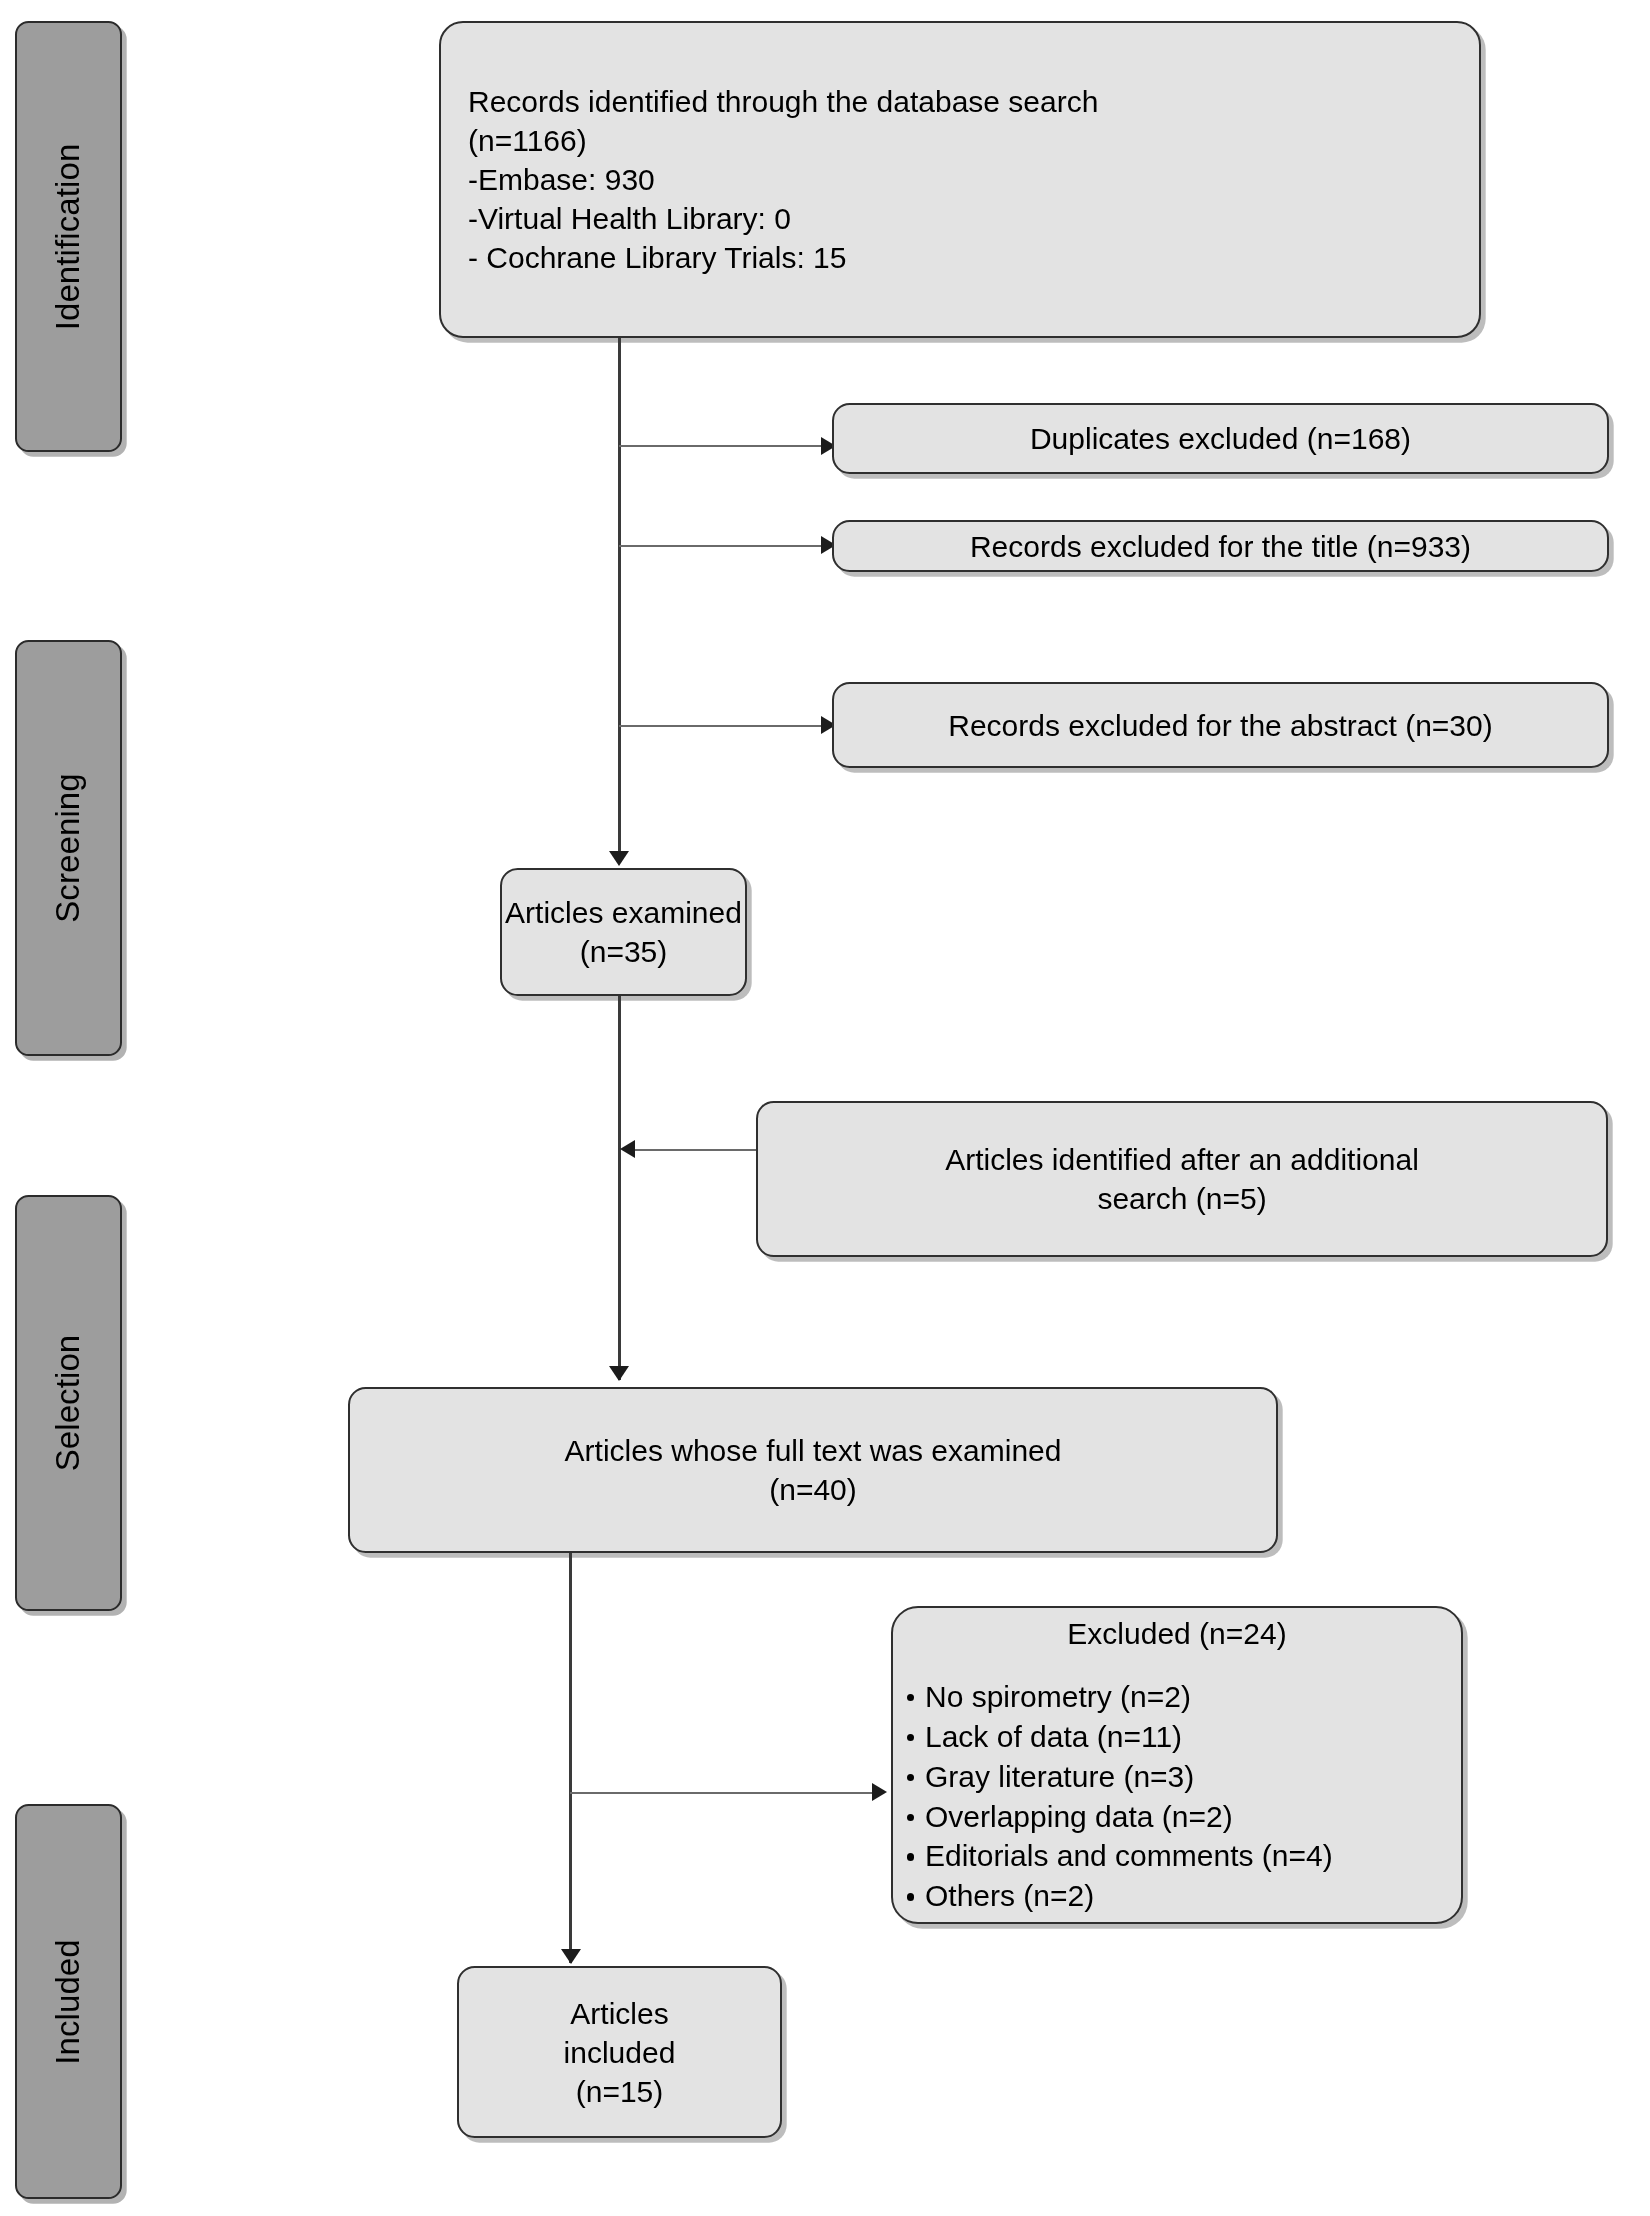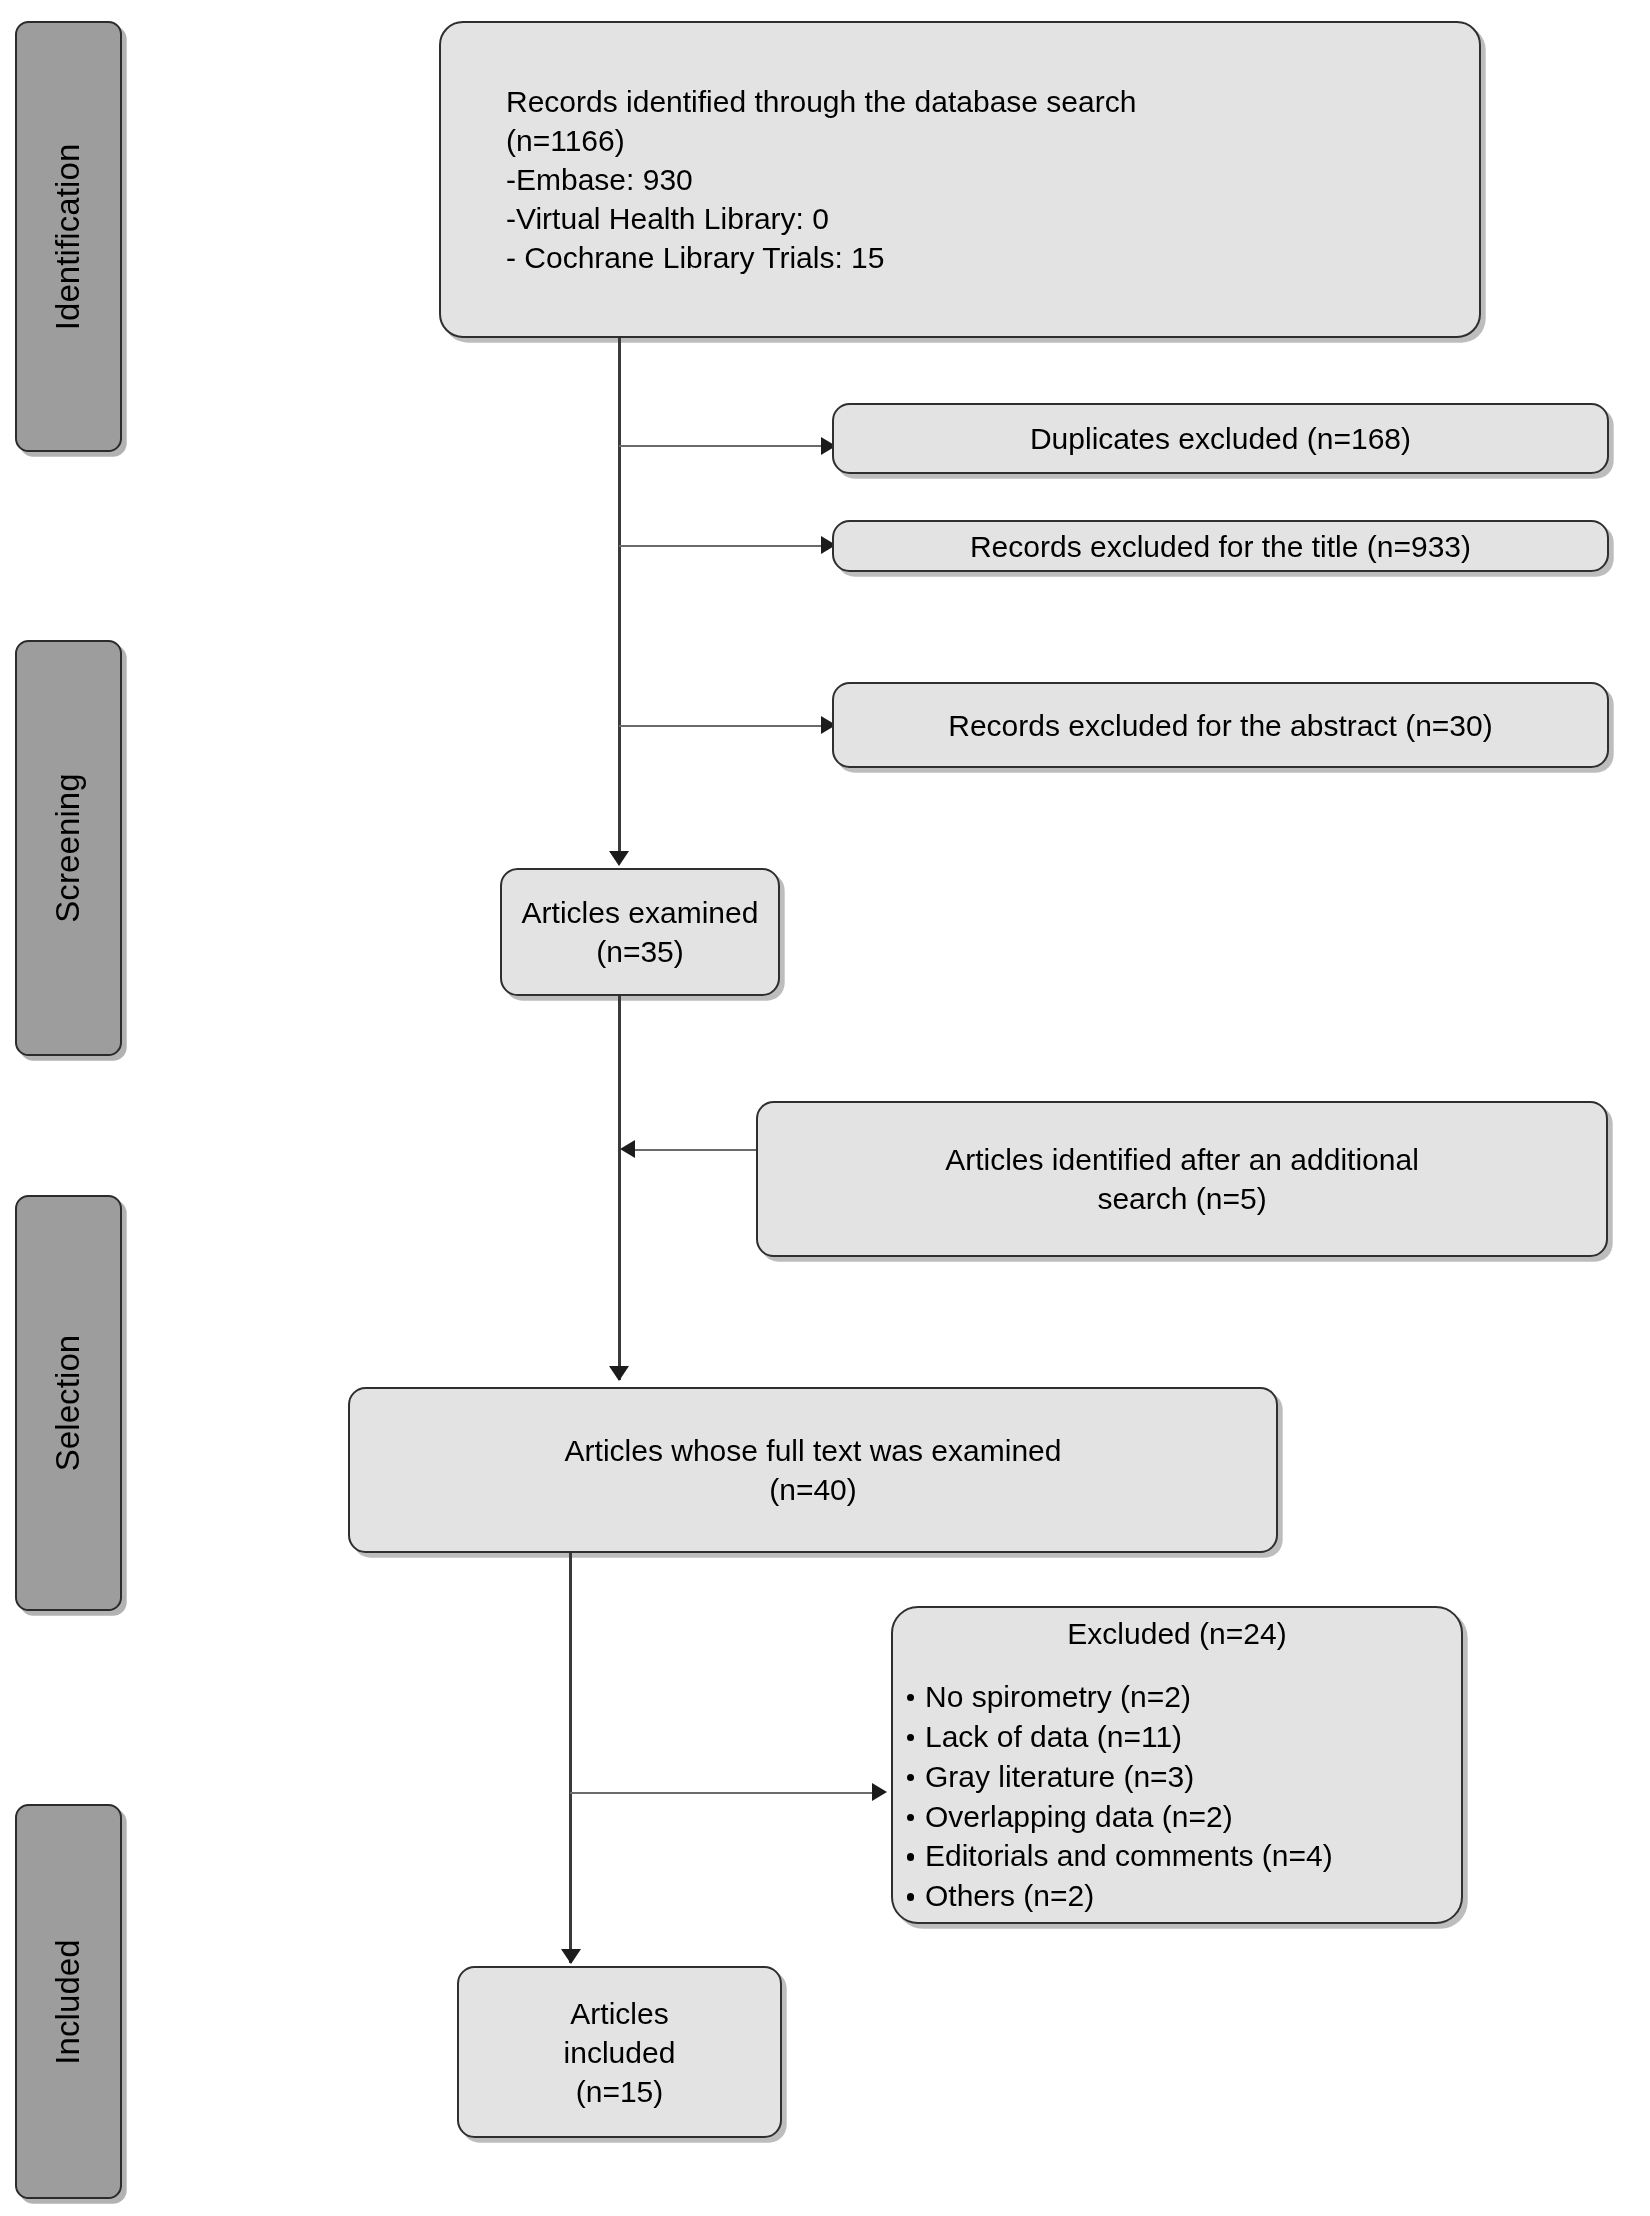--- a/index.html
+++ b/index.html
@@ -47,21 +47,21 @@
     line-height: 1.30;
     display: flex;
     flex-direction: column;
     justify-content: center;
   }
   .fbox.center { align-items: center; text-align: center; }
   .fbox.left   { align-items: flex-start; text-align: left; }
 
   .fbox .line { display: block; white-space: nowrap; }
 
-  .pad-l { padding-left: 17px; margin-left: 48px; }
+  .pad-l { padding-left: 27px; }
 
   
   .exc-title { text-align: center; width: 100%; display: block; }
   .exc-list { list-style: none; margin-top: 0; padding-left: 11px; }
   .exc-list li {
     position: relative;
     padding-left: 21px;
     white-space: nowrap;
     line-height: 1.33;
   }
@@ -150,21 +150,21 @@
   <div class="fbox center" style="left:832px; top:520px; width:777px; height:52px;">
     <span class="line">Records excluded for the title (n=933)</span>
   </div>
 
   <div class="hline thin" style="left:619px; top:725px; width:207px;"></div>
   <div class="arrow-right" style="left:821px; top:716px;"></div>
   <div class="fbox center" style="left:832px; top:682px; width:777px; height:86px;">
     <span class="line">Records excluded for the abstract (n=30)</span>
   </div>
 
-  <div class="fbox center" style="left:500px; top:868px; width:280px; height:128px;">
+  <div class="fbox center" style="left:500px; top:868px; width:247px; height:128px;">
     <span class="line">Articles examined</span>
     <span class="line">(n=35)</span>
   </div>
 
   <div class="vline" style="left:618px; top:996px; width:2.6px; height:384px;"></div>
   <div class="arrow-down" style="left:609px; top:1366px;"></div>
 
   <div class="hline thin" style="left:635px; top:1149px; width:122px;"></div>
   <div class="arrow-left" style="left:620px; top:1140px;"></div>
   <div class="fbox center" style="left:756px; top:1101px; width:852px; height:156px;">

